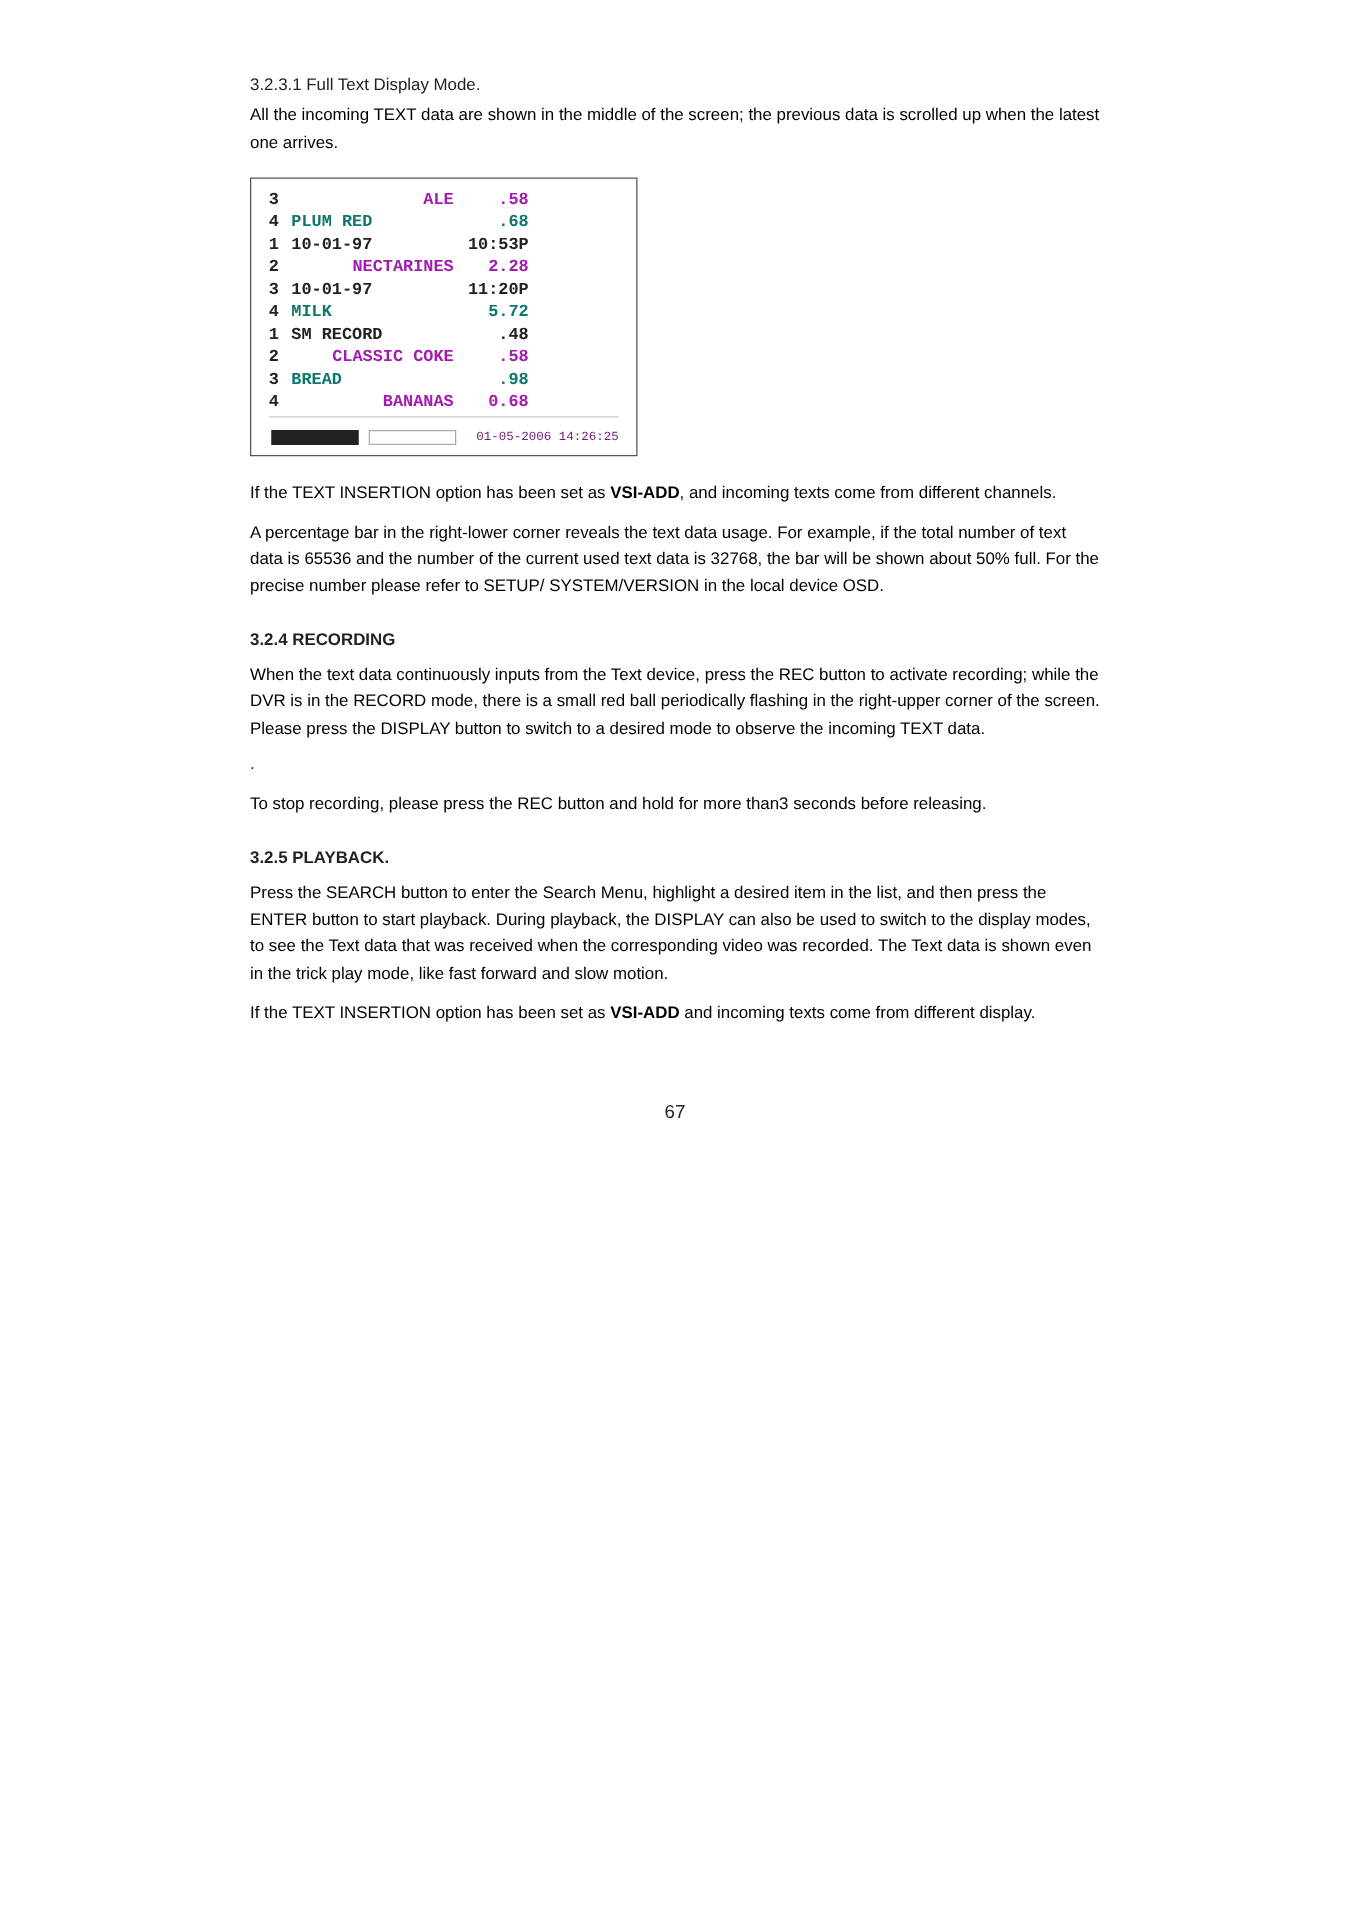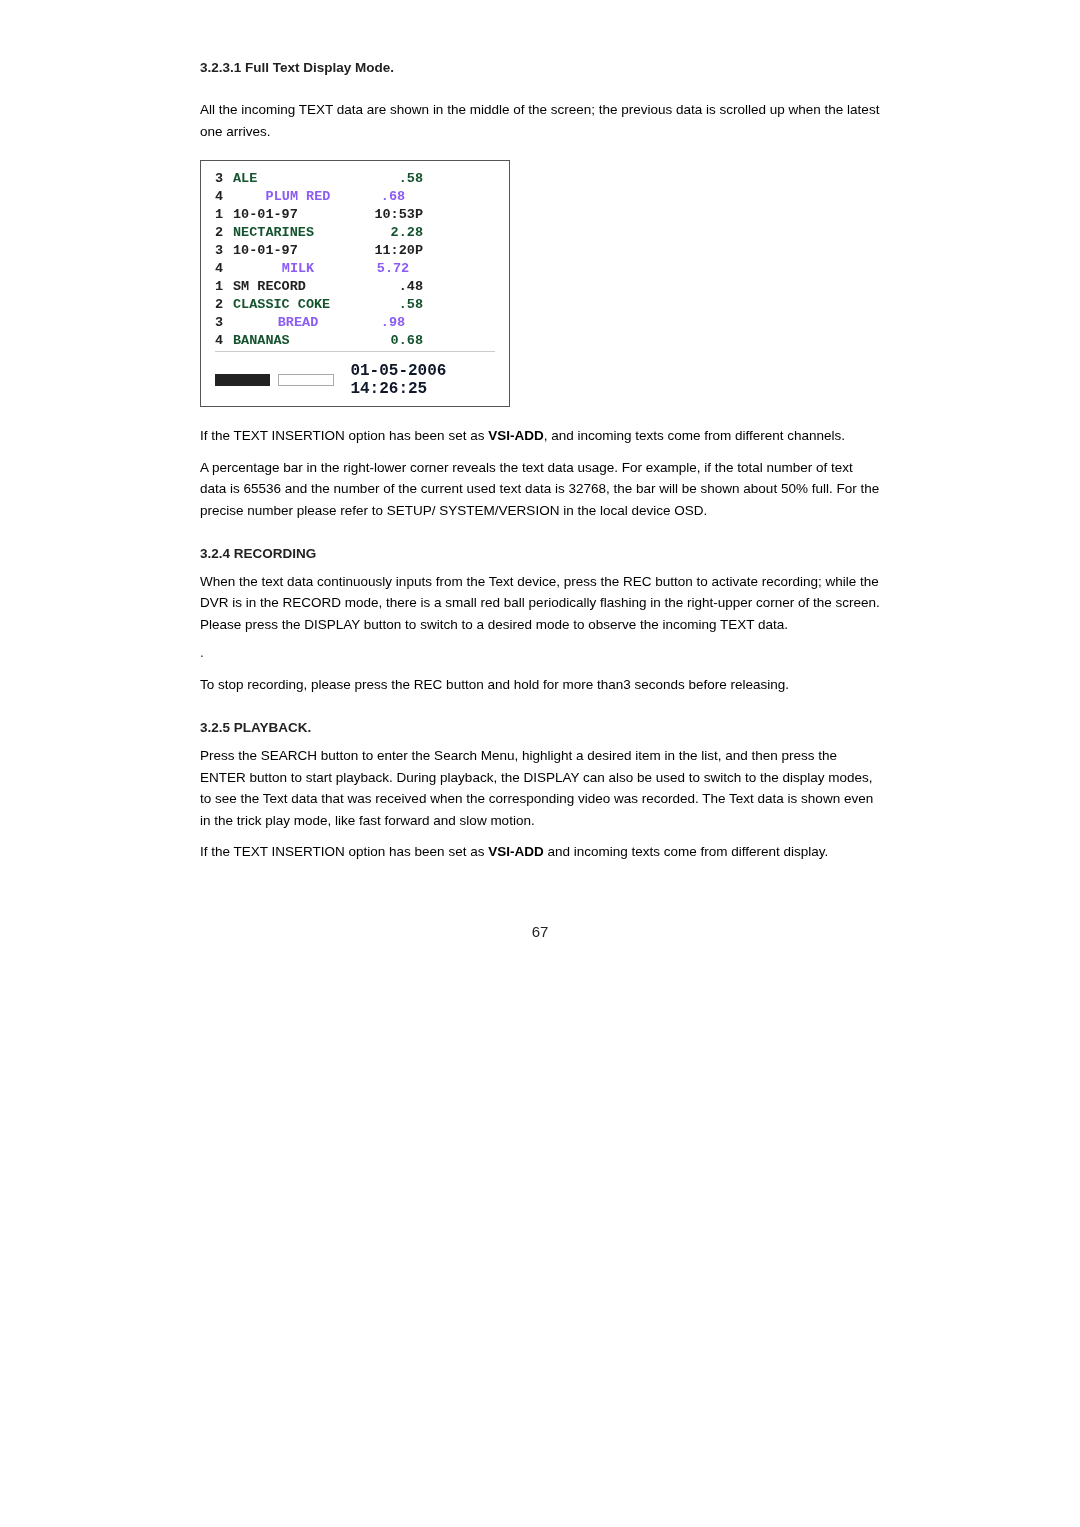--- a/index.html
+++ b/index.html
@@ -8,22 +8,22 @@
       font-family: Arial, sans-serif;
       font-size: 14px;
       color: #222;
       width: 1080px;
       min-height: 1527px;
       padding: 60px 200px 80px 200px;
     }
 
     .section-heading {
       font-size: 13.5px;
-      font-weight: bold;
-      margin-bottom: 24px;
+      font-weight: normal;
+      margin-bottom: 6px;
       color: #222;
     }
 
     .paragraph {
       font-size: 13.5px;
       line-height: 1.6;
       margin-bottom: 10px;
       color: #000000;
     }
 
@@ -63,22 +63,22 @@
       width: 130px;
       flex-shrink: 0;
     }
 
     .col-val {
       width: 60px;
       text-align: right;
       flex-shrink: 0;
     }
 
-    .green { color: #14532d; }
-    .yellow { color: #8b5cf6; text-align: center; }
+    .green { color: #a21caf; text-align: right; }
+    .yellow { color: #0f766e; }
     .black { color: #222; }
 
     .display-footer {
       display: flex;
       align-items: center;
       justify-content: flex-end;
       margin-top: 10px;
       padding-bottom: 8px;
       gap: 0;
     }
@@ -100,24 +100,24 @@
 
     .progress-bar-empty {
       width: 70px;
       height: 12px;
       background: #fff;
       border: 1px solid #aaa;
       display: inline-block;
     }
 
     .footer-datetime {
-      font-size: 16px;
+      font-size: 10px;
       font-family: 'Courier New', Courier, monospace;
-      font-weight: bold;
-      color: #0f172a;
+      font-weight: normal;
+      color: #701a75;
       margin-left: 8px;
     }
 
     .divider-row {
       height: 1px;
       background: #ccc;
       margin: 2px 0 6px 0;
     }
 
     .page-num-row {

